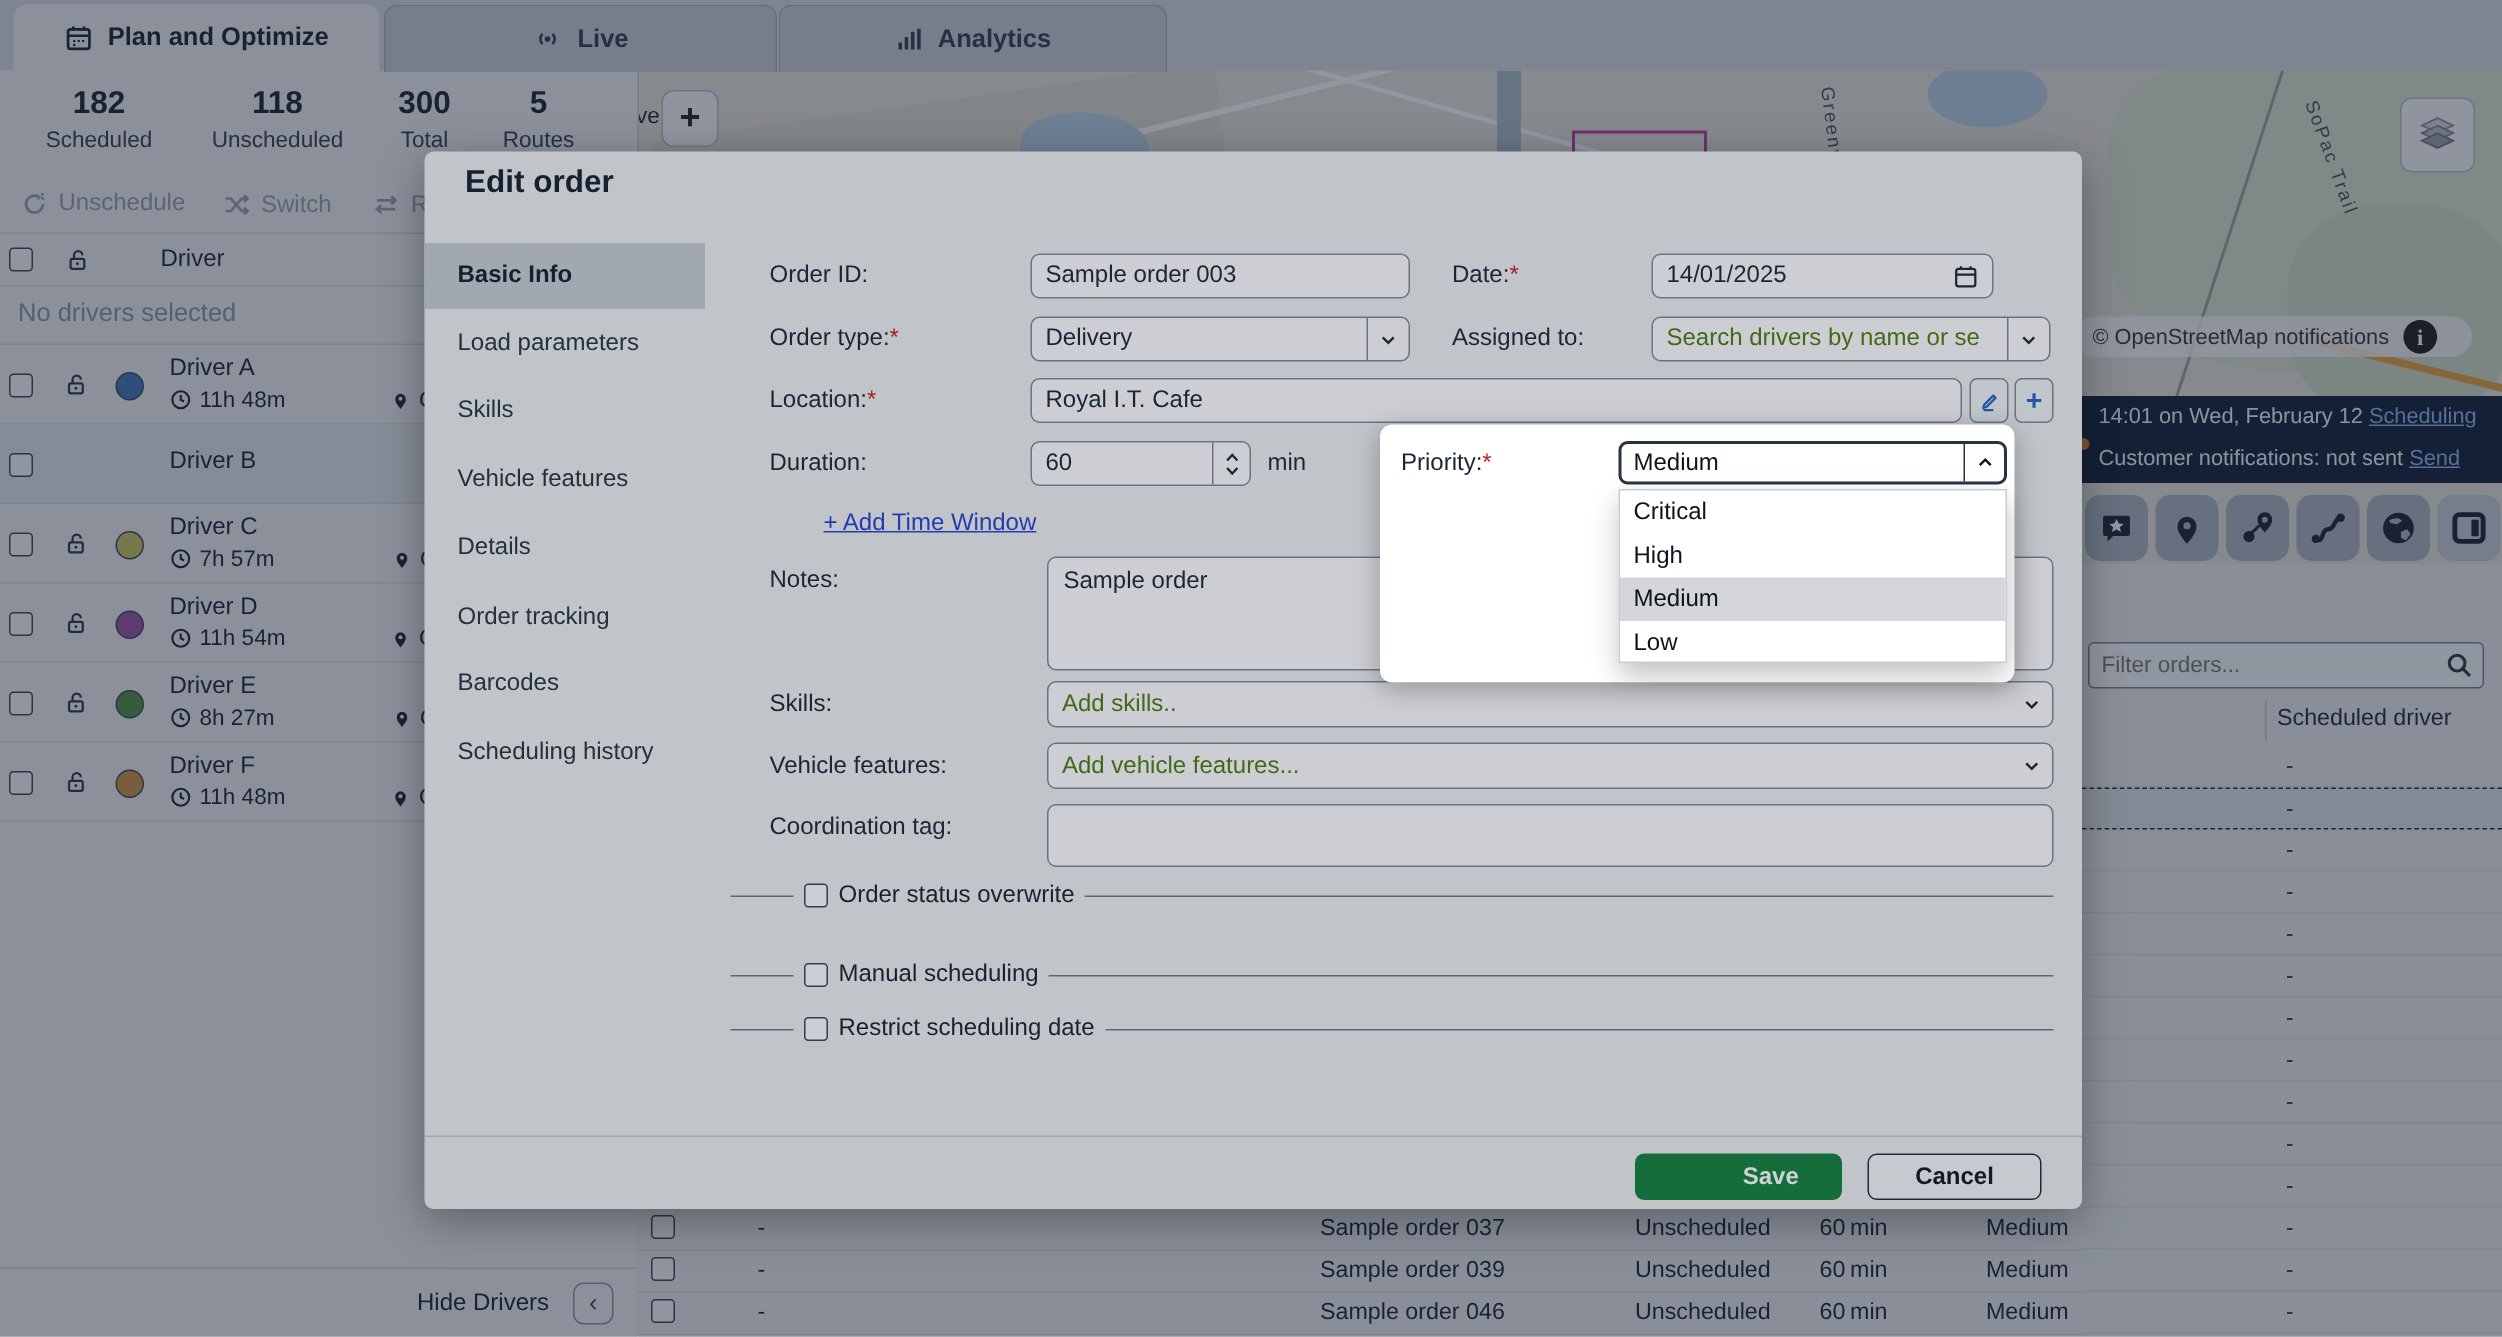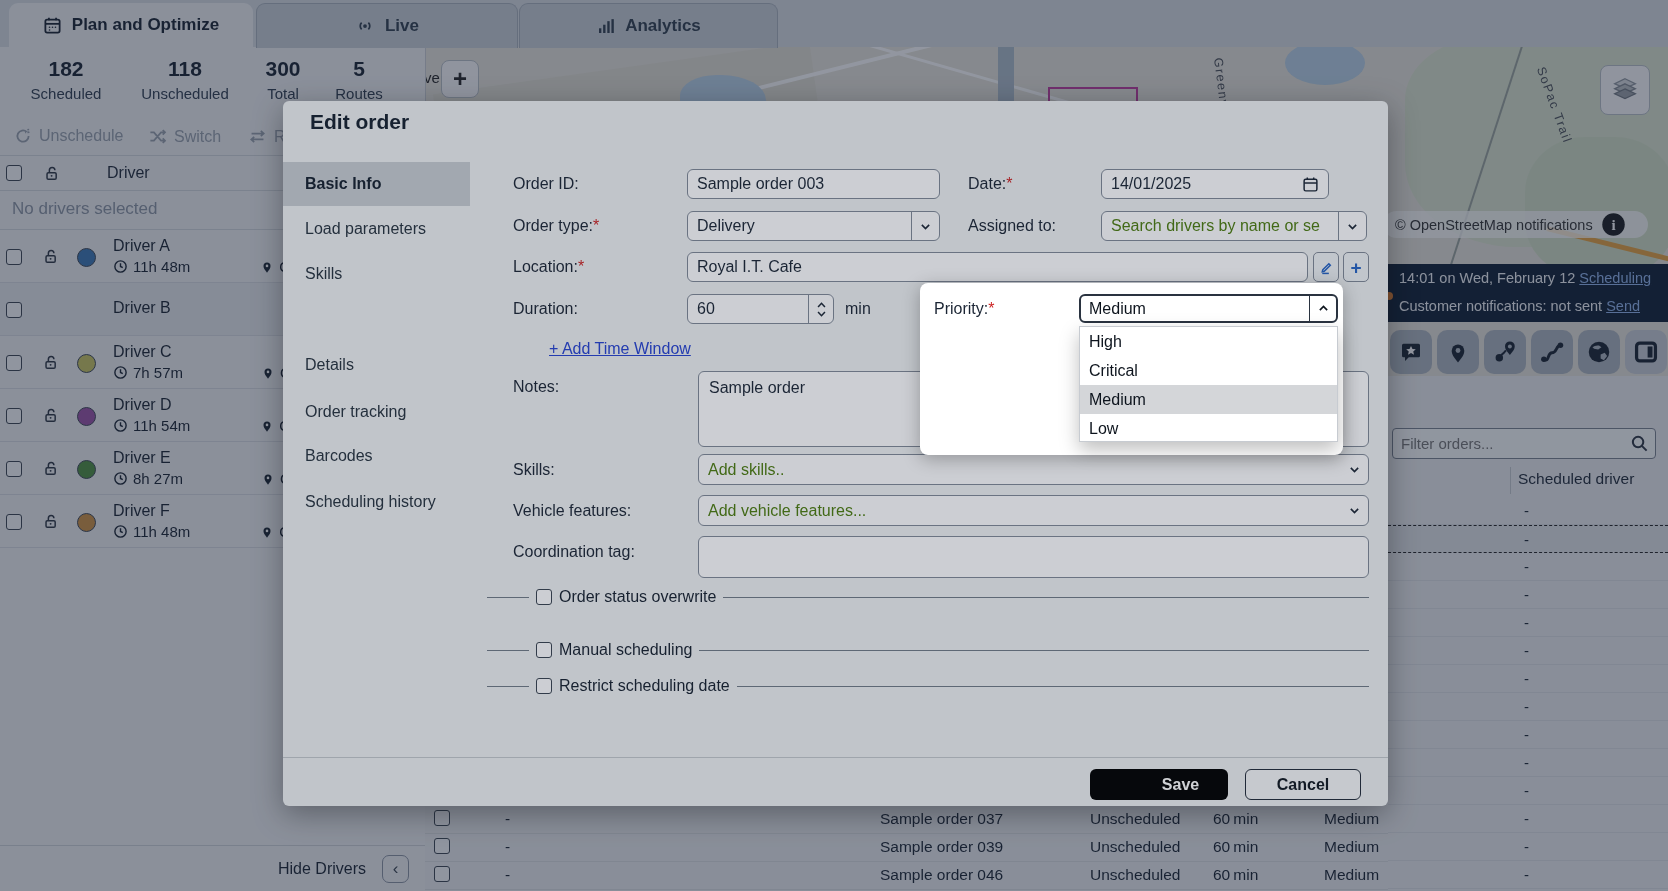--- a/index.html
+++ b/index.html
@@ -90,21 +90,21 @@
   .sel .ph{color:#4d7c0f;}
   .sel .arr{width:27px;align-self:stretch;border-left:1px solid #7f8896;display:flex;align-items:center;justify-content:center;}
   .mini-btn{position:absolute;width:26px;height:30px;border:1px solid #7f8896;border-radius:5px;background:#eef1f4;
             display:flex;align-items:center;justify-content:center;box-sizing:border-box;}
   .linkblue{color:#2743d0;text-decoration:underline;font-size:16px;margin-left:36px;}
   .fsrow{position:absolute;left:204px;width:882px;display:flex;align-items:center;gap:7px;}
   .fsline{height:1px;background:#707a86;}
   .fsrow .lbl{font-size:16px;color:#16202e;white-space:nowrap;}
   .btn{position:absolute;height:31px;border-radius:6px;font-size:16px;font-weight:bold;display:flex;
        align-items:center;justify-content:center;box-sizing:border-box;}
-  .btn.save{background:#000000;color:#fff;padding-left:43px;}
+  .btn.save{background:#15803d;color:#fff;padding-left:43px;}
   .btn.cancel{background:#f4f5f6;border:1.5px solid #222b38;color:#101820;}
 
   
   .popup{left:920px;top:283px;width:423px;height:172px;background:#fff;border-radius:8px;z-index:120;
          box-shadow:0 4px 18px rgba(0,0,0,.28);}
   .psel{position:absolute;left:159px;top:11px;width:259px;height:29px;border:2px solid #2a3340;border-radius:6px;
         background:#fff;display:flex;align-items:center;box-sizing:border-box;font-size:16px;color:#0d141d;}
   .psel .txt{flex:1;padding-left:8px;}
   .psel .arr{width:26px;align-self:stretch;border-left:1.5px solid #2a3340;display:flex;align-items:center;justify-content:center;}
   .plist{position:absolute;left:159px;top:43px;width:259px;height:116px;background:#fff;border:1px solid #c7cbd1;
@@ -552,20 +552,21 @@
   </div>
 
   <div class="abs dim dim-base"></div>
 
   <div class="abs modal">
     <div class="mtitle">Edit order</div>
 
     <div class="mnav-item active" style="top:61px;">Basic Info</div>
     <div class="mnav-item" style="top:106px;">Load parameters</div>
     <div class="mnav-item" style="top:151px;">Skills</div>
+    <div class="mnav-item" style="top:197px;">Vehicle features</div>
     <div class="mnav-item" style="top:242px;">Details</div>
     <div class="mnav-item" style="top:289px;">Order tracking</div>
     <div class="mnav-item" style="top:333px;">Barcodes</div>
     <div class="mnav-item" style="top:379px;">Scheduling history</div>
 
     <span class="flabel" style="left:230px;top:74px;">Order ID:</span>
     <input class="inp" style="left: 404px; top: 68px; width: 253px; height: 30px;" value="Sample order 003">
     <span class="flabel" style="left:685px;top:74px;">
       <span>Date:</span><span class="req">*</span>
     </span>
@@ -692,20 +693,20 @@
     </span>
     <div class="psel">
       <span class="txt">Medium</span>
       <span class="arr">
         <svg width="13" height="13" viewBox="0 0 16 16" fill="none" stroke="#0d141d" stroke-width="2">
             <polyline points="3.5,10 8,5.5 12.5,10"></polyline>
           </svg>
       </span>
     </div>
     <div class="plist">
+      <div class="popt">Critical</div>
       <div class="popt">High</div>
-      <div class="popt">Critical</div>
       <div class="popt selected">Medium</div>
       <div class="popt">Low</div>
     </div>
   </div>
 
 </div>
 
 </body></html>

